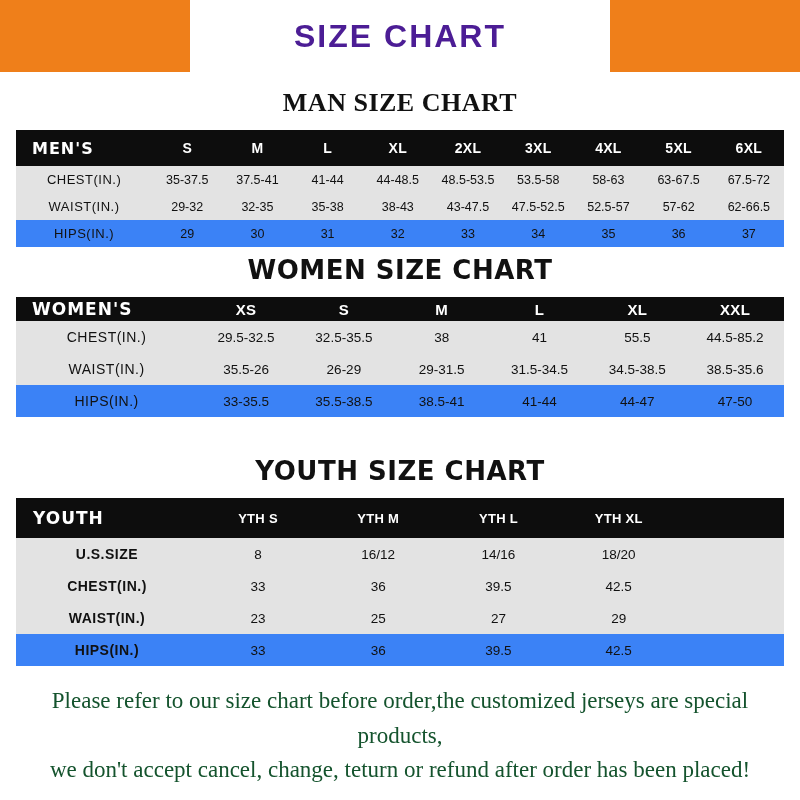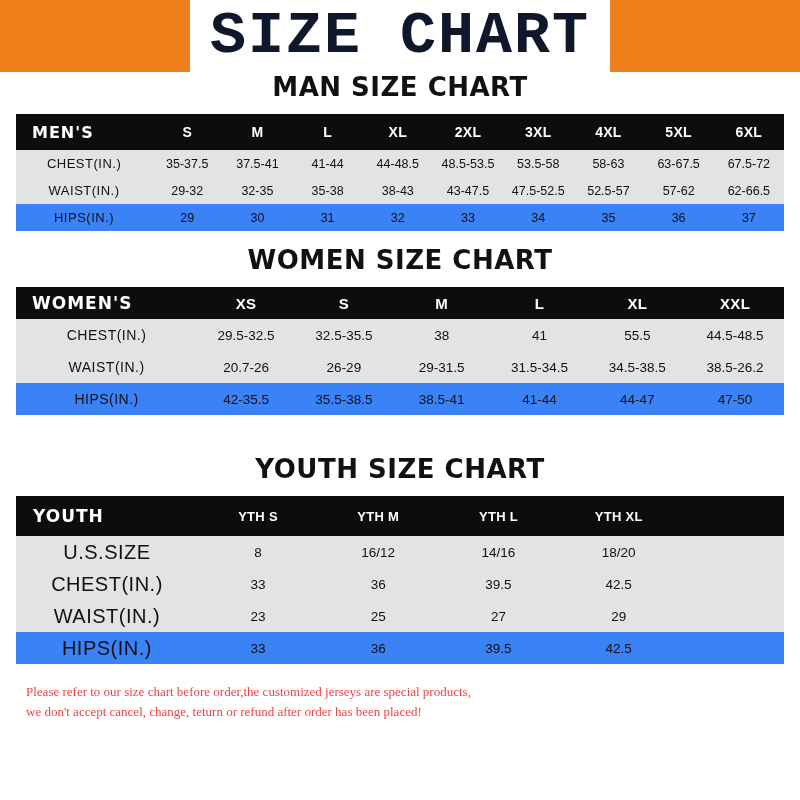--- a/index.html
+++ b/index.html
@@ -33,38 +33,38 @@
     position: absolute;
     left: 190px;
     top: 0;
     width: 420px;
     height: 72px;
     background: #ffffff;
   }
   .banner-title {
     position: relative;
     z-index: 2;
-    font-family: Liberation Mono, monospace;
+    font-family: Liberation Sans, sans-serif;
     font-weight: bold;
-    font-size: 60px;
+    font-size: 32px;
     letter-spacing: 2px;
-    color: #0f172a;
+    color: #4c1d95;
     line-height: 1;
   }
   
   .section-title {
     text-align: center;
     font-family: "DejaVu Sans", sans-serif;
     font-weight: bold;
     font-size: 26px;
     color: #111111;
     letter-spacing: 0.5px;
   }
-  .sec-man-title   { margin-bottom: 12px; }
-  .sec-women-title { margin-top: 14px; margin-bottom: 12px; }
+  .sec-man-title   { margin-top: 16px; margin-bottom: 12px; font-family: Liberation Serif, serif; }
+  .sec-women-title { margin-top: 8px; margin-bottom: 12px; }
   .sec-youth-title { margin-top: 39px; margin-bottom: 12px; }
 
   
   .table-wrap {
     margin: 0 16px;
   }
   table.chart {
     width: 100%;
     border-collapse: collapse;
     table-layout: fixed;
@@ -101,36 +101,37 @@
   }
   tr.band-light td { background: #e3e3e3; }
   tr.band-dark  td { background: #3b82f6; }
 
   
   .women table.chart th, .women table.chart td { font-size: 13.5px; }
   .women table.chart thead th { font-size: 15px; }
   .women table.chart thead th.rowlabel-head { font-size: 17px; }
   .women table.chart tbody td.rowlabel { font-size: 14px; }
   .women table.chart th, .women table.chart td { height: 32px; }
-  .women table.chart thead th { height: 32px; }
+  .women table.chart thead th { height: 24px; }
 
   
   .youth table.chart th, .youth table.chart td { font-size: 13.5px; }
   .youth table.chart thead th { font-size: 13px; }
   .youth table.chart thead th.rowlabel-head { font-size: 17px; padding-left: 17px; }
-  .youth table.chart tbody td.rowlabel { font-size: 20px; }
+  .youth table.chart tbody td.rowlabel { font-size: 14px; font-weight: bold; }
   .youth table.chart th, .youth table.chart td { height: 32px; }
   .youth table.chart thead th { height: 40px; }
 
   
   .footer-note {
     margin: 18px 26px 0 26px;
-    color: #ef4444;
+    text-align: center;
+    color: #14532d;
     font-family: "Liberation Serif", serif;
-    font-size: 13px;
+    font-size: 23px;
     line-height: 1.5;
   }
   .footer-note .line { display: block; }
 </style>
 </head>
 <body>
 
 <div class="page">
 
   <div class="banner">
@@ -211,34 +212,34 @@
         </tr>
       </thead>
       <tbody>
         <tr class="band-light">
           <td class="rowlabel">CHEST(IN.)</td>
           <td>29.5-32.5</td>
           <td>32.5-35.5</td>
           <td>38</td>
           <td>41</td>
           <td>55.5</td>
-          <td>44.5-48.5</td>
+          <td>44.5-85.2</td>
         </tr>
         <tr class="band-light">
           <td class="rowlabel">WAIST(IN.)</td>
-          <td>20.7-26</td>
+          <td>35.5-26</td>
           <td>26-29</td>
           <td>29-31.5</td>
           <td>31.5-34.5</td>
           <td>34.5-38.5</td>
-          <td>38.5-26.2</td>
+          <td>38.5-35.6</td>
         </tr>
         <tr class="band-dark">
           <td class="rowlabel">HIPS(IN.)</td>
-          <td>42-35.5</td>
+          <td>33-35.5</td>
           <td>35.5-38.5</td>
           <td>38.5-41</td>
           <td>41-44</td>
           <td>44-47</td>
           <td>47-50</td>
         </tr>
       </tbody>
     </table>
   </div>
 

